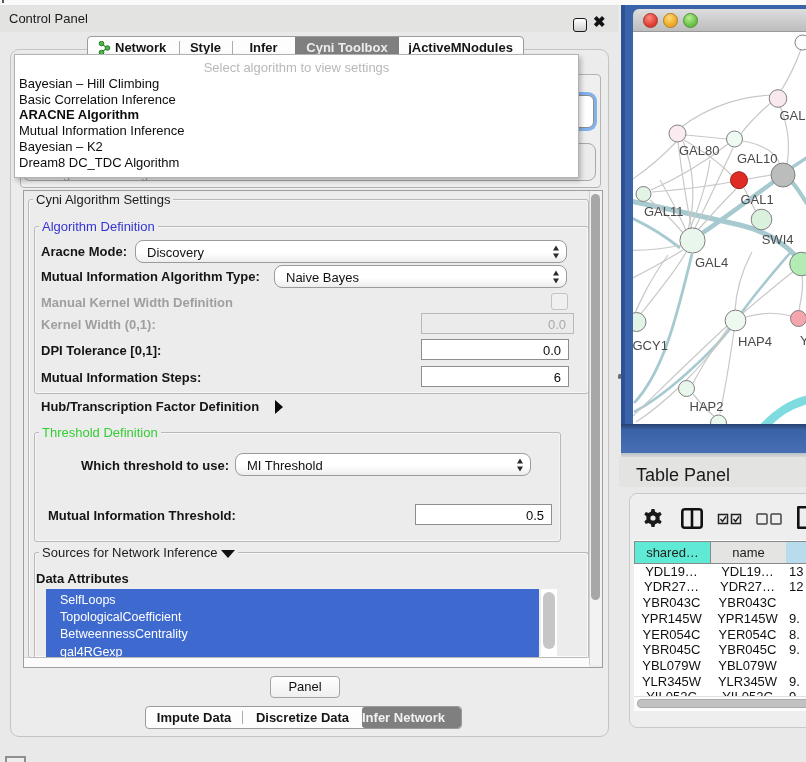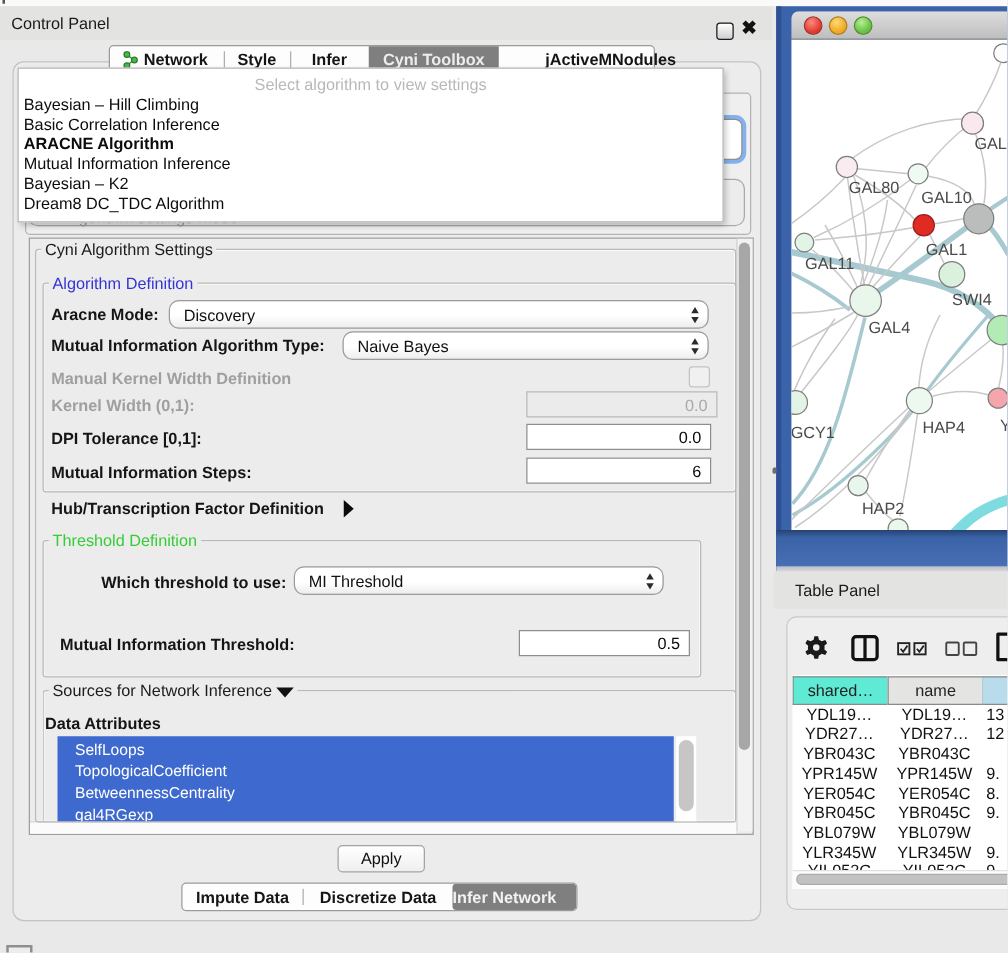--- a/index.html
+++ b/index.html
@@ -106,21 +106,21 @@
   <div class="group" style="left:34px;top:552px;width:553px;height:104px;border-bottom:none;border-radius:3px 3px 0 0;">
     <span class="gtitle" style="color:#1c1c1c;">Sources for Network Inference <span style="display:inline-block;width:0;height:0;border-left:7px solid transparent;border-right:7px solid transparent;border-top:8px solid #111;vertical-align:-1px;"></span></span>
   </div>
   <div class="lbl abs" style="left:36px;top:571px;">Data Attributes</div>
   <div class="abs" style="left:46px;top:589px;width:493px;height:68px;background:#3e69ce;overflow:hidden;">
     <div style="color:#fff;font-size:12.5px;padding:3px 0 0 14px;line-height:17.2px;">SelfLoops<br>TopologicalCoefficient<br>BetweennessCentrality<br>gal4RGexp</div>
   </div>
   <div class="abs" style="left:541px;top:589px;width:16px;height:68px;background:#ffffff;"></div>
   <div class="abs" style="left:543px;top:592px;width:12px;height:57px;background:#c6c6c6;border-radius:6px;"></div>
 
-  <div class="abs" style="left:270px;top:676px;width:68px;height:20px;background:linear-gradient(180deg,#ffffff,#efefef);border:1px solid #a4a4a4;border-radius:4px;text-align:center;font-size:13px;color:#111;line-height:20px;">Apply</div>
+  <div class="abs" style="left:270px;top:676px;width:68px;height:20px;background:linear-gradient(180deg,#ffffff,#efefef);border:1px solid #a4a4a4;border-radius:4px;text-align:center;font-size:13px;color:#111;line-height:20px;">Panel</div>
 
   <div class="abs" style="left:145px;top:706px;width:315px;height:21px;background:#fdfdfd;border:1px solid #9b9b9b;border-radius:4px;overflow:hidden;font-size:13px;font-weight:bold;color:#151515;">
     <div class="abs" style="left:0;top:0;width:96px;height:21px;line-height:21px;text-align:center;">Impute Data</div>
       <div class="abs" style="left:96px;top:4px;width:1px;height:13px;background:#adadad;"></div>
     <div class="abs" style="left:97px;top:0;width:119px;height:21px;line-height:21px;text-align:center;">Discretize Data</div>
     <div class="abs" style="left:216px;top:0;width:99px;height:21px;line-height:21px;text-align:left;background:#7f7f7f;color:#f2f2f2;border-radius:3px;">Infer Network</div>
   </div>
 
   <div class="abs" style="left:5px;top:756px;width:17px;height:12px;border:2px solid #8f8f8f;background:#ededed;"></div>
 </div>
@@ -134,21 +134,21 @@
       <circle cx="9.5" cy="7" r="2.3" fill="#49b849" stroke="#2a7d2a"></circle>
       <circle cx="3.5" cy="11.5" r="2.3" fill="#49b849" stroke="#2a7d2a"></circle>
     </svg>
     <span style="position:absolute;left:27px;">Network</span>
   </div>
   <div class="abs" style="left:91px;top:0;width:53px;height:22px;line-height:22px;text-align:center;">Style</div>
     <div class="abs" style="left:91px;top:4px;width:1px;height:14px;background:#adadad;"></div>
     <div class="abs" style="left:144px;top:4px;width:1px;height:14px;background:#adadad;"></div>
   <div class="abs" style="left:144px;top:0;width:63px;height:22px;line-height:22px;text-align:center;">Infer</div>
   <div class="abs" style="left:207px;top:0;width:104px;height:22px;line-height:22px;text-align:center;background:#7f7f7f;color:#ededed;">Cyni Toolbox</div>
-  <div class="abs" style="left:311px;top:0;width:123px;height:22px;line-height:22px;text-align:center;padding-left:28px;">jActiveMNodules</div>
+  <div class="abs" style="left:311px;top:0;width:123px;height:22px;line-height:22px;text-align:center;">jActiveMNodules</div>
 </div>
 
 <div class="abs" style="left:14px;top:54px;width:563px;height:122px;background:#fff;border:1px solid #b2b2b2;box-shadow:2px 3px 5px rgba(0,0,0,0.25);font-size:13px;color:#0c0c0c;">
   <div style="position:absolute;left:0;top:5px;width:100%;text-align:center;color:#b8b8b8;">Select algorithm to view settings</div>
   <div style="position:absolute;left:4px;top:21px;line-height:15.7px;">
     Bayesian – Hill Climbing<br>
     Basic Correlation Inference<br>
     <b>ARACNE Algorithm</b><br>
     Mutual Information Inference<br>
     Bayesian – K2<br>
@@ -243,21 +243,21 @@
         <text x="632.5" y="350">GCY1</text>
         <text x="738" y="346">HAP4</text>
         <text x="800" y="344.5">Y</text>
         <text x="689.5" y="411">HAP2</text>
       </g>
     </svg>
   </div>
 </div>
 
 <div class="abs" style="left:619px;top:457px;width:187px;height:30px;background:#e3e3e2;">
-  <div class="abs" style="left:17px;top:8px;font-size:13px;color:#1a1a1a;">Table Panel</div>
+  <div class="abs" style="left:17px;top:8px;font-size:18px;color:#1a1a1a;">Table Panel</div>
 </div>
 
 <div class="abs" style="left:629px;top:493px;width:177px;height:233px;background:#eeeeee;border:1px solid #c9c9c9;border-radius:8px 0 0 8px;"></div>
 
 <svg class="abs" style="left:629px;top:493px;" width="177" height="45" viewBox="0 0 177 45">
   <g transform="translate(24,25)">
     <path fill="#1a1a1a" d="M -1.5 -9 L 1.5 -9 L 2.1 -6.3 A 6.6 6.6 0 0 1 4.4 -5 L 7.2 -6 L 8.7 -3.4 L 6.5 -1.5 A 6.6 6.6 0 0 1 6.5 1.5 L 8.7 3.4 L 7.2 6 L 4.4 5 A 6.6 6.6 0 0 1 2.1 6.3 L 1.5 9 L -1.5 9 L -2.1 6.3 A 6.6 6.6 0 0 1 -4.4 5 L -7.2 6 L -8.7 3.4 L -6.5 1.5 A 6.6 6.6 0 0 1 -6.5 -1.5 L -8.7 -3.4 L -7.2 -6 L -4.4 -5 A 6.6 6.6 0 0 1 -2.1 -6.3 Z M 0 -2.6 A 2.6 2.6 0 1 0 0 2.6 A 2.6 2.6 0 1 0 0 -2.6 Z" fill-rule="evenodd"></path>
   </g>
   <g fill="none" stroke="#111" stroke-width="2.6">
     <rect x="53.3" y="16.3" width="19.4" height="18.4" rx="2.5"></rect>

